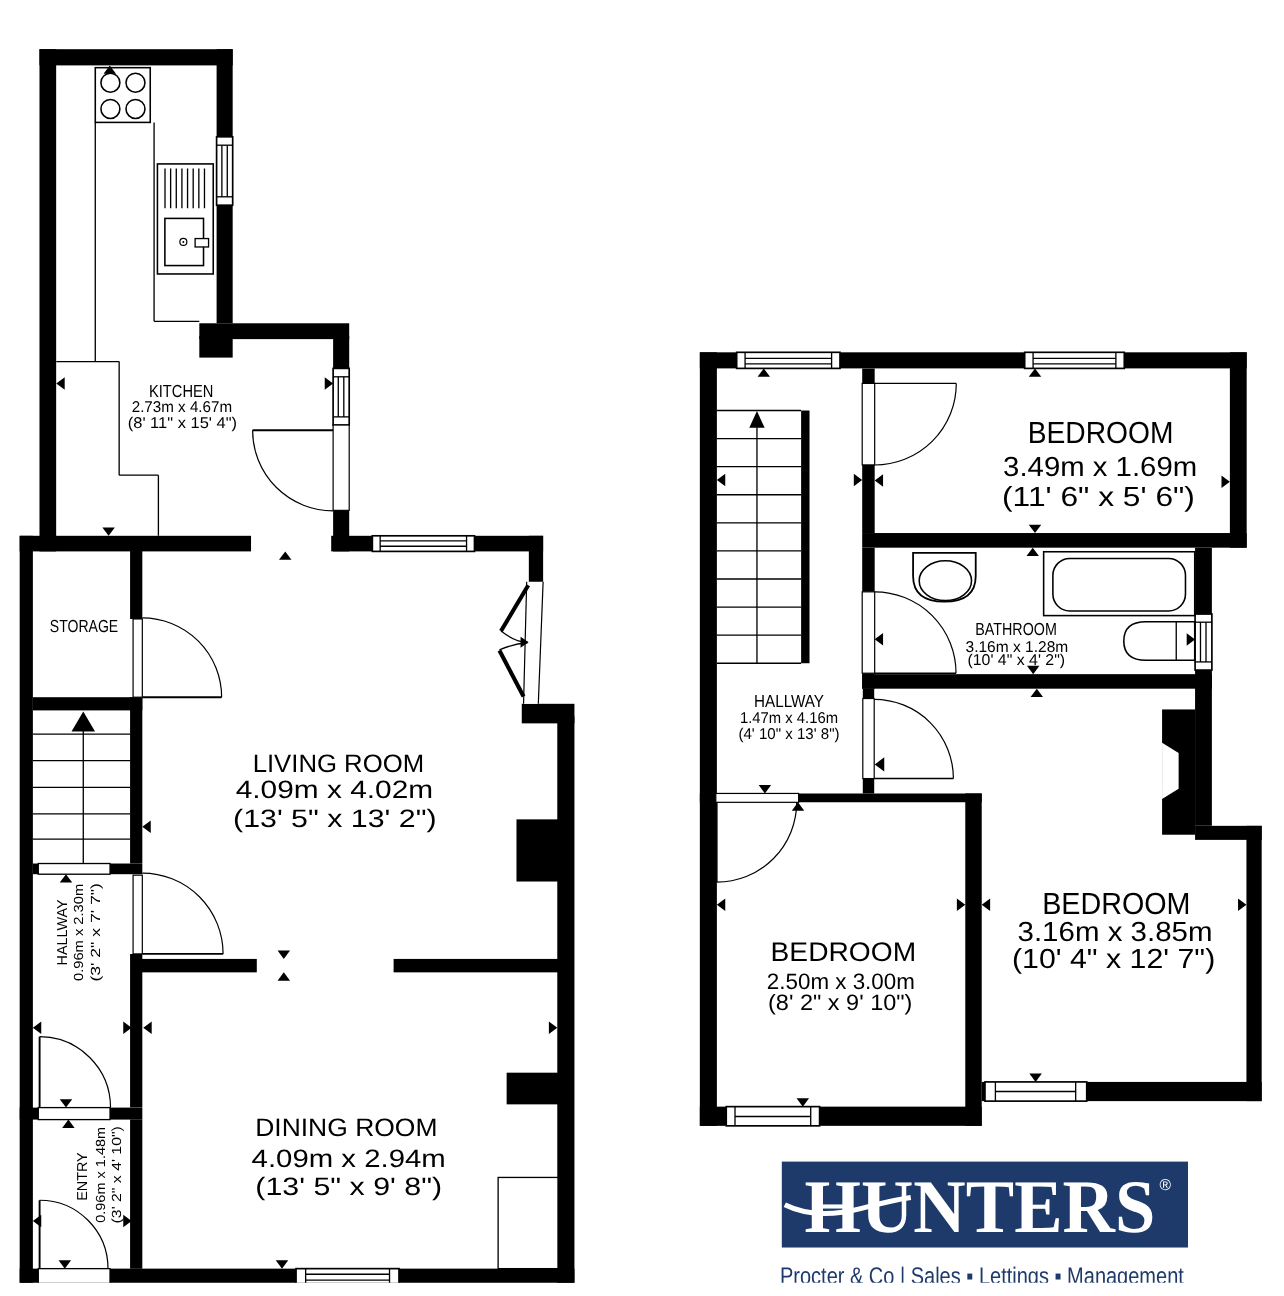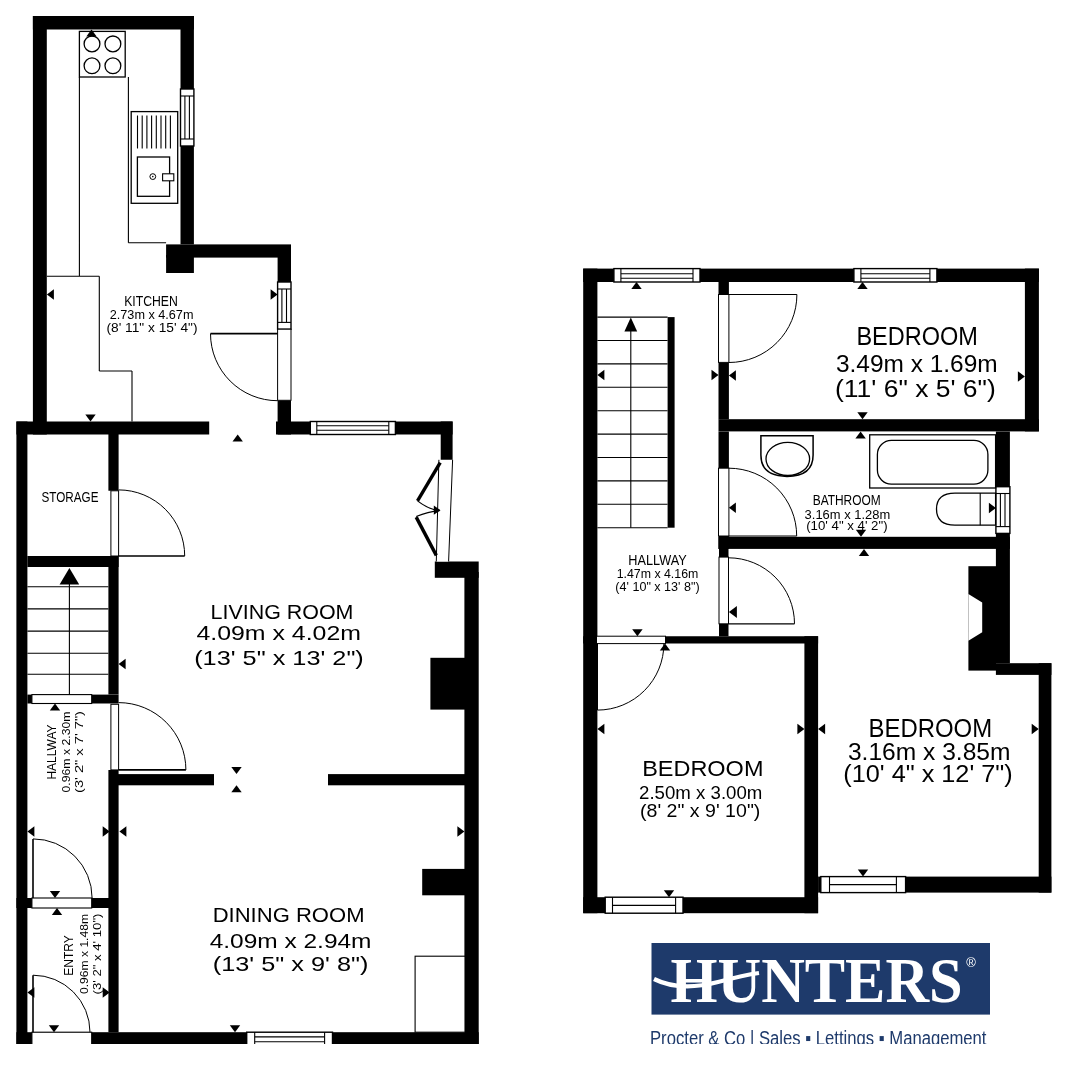--- a/index.html
+++ b/index.html
@@ -1,16 +1,16 @@
 <!DOCTYPE html>
 <html><head>
 <meta charset="utf-8">
 <style>
 html,body{margin:0;padding:0;background:#fff;}
-#page{position:relative;width:1070px;height:1044px;background:#fff;overflow:hidden;will-change:transform;}
+#page{position:relative;width:1070px;height:1044px;background:#fff;overflow:hidden;will-change:transform;margin-top:25px;}
 svg{position:absolute;top:0;left:0;}
 text{font-family:"Liberation Sans",sans-serif;fill:#000;}
 .t1{font-size:21px;}
 .t2{font-size:21px;}
 .bt{font-size:25.5px;}
 .bd{font-size:23px;}
 .b2t{font-size:22.5px;}
 .b2d{font-size:18.5px;}
 .sm{font-size:14.5px;}
 .sd{font-size:13px;}

